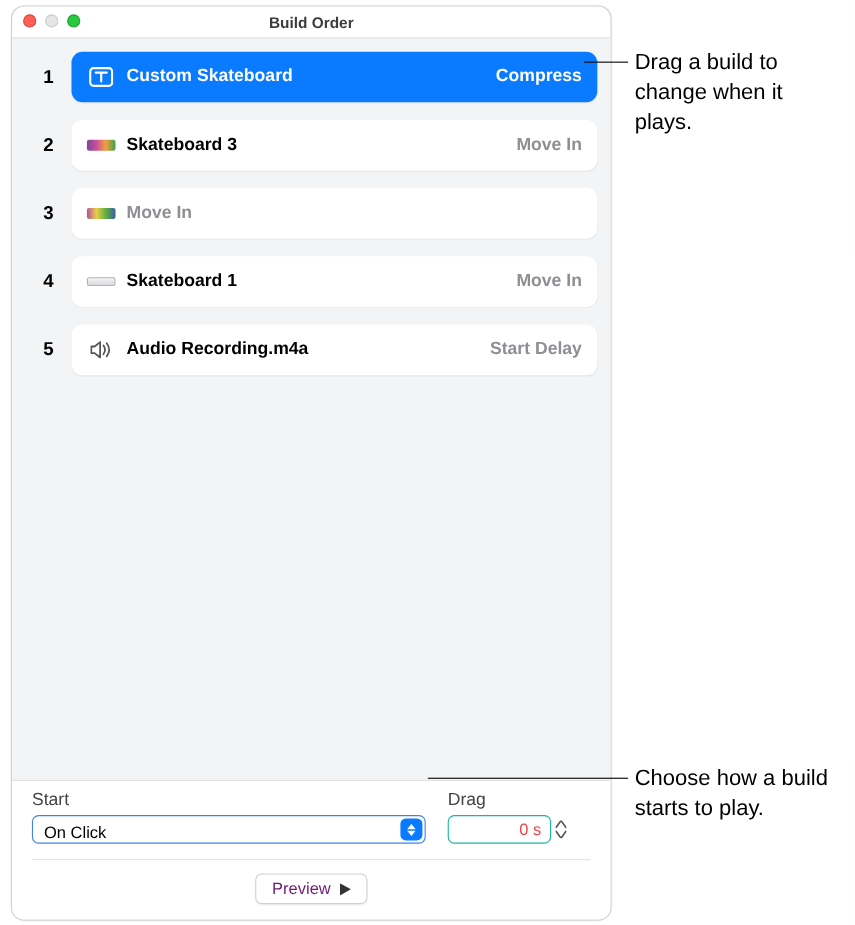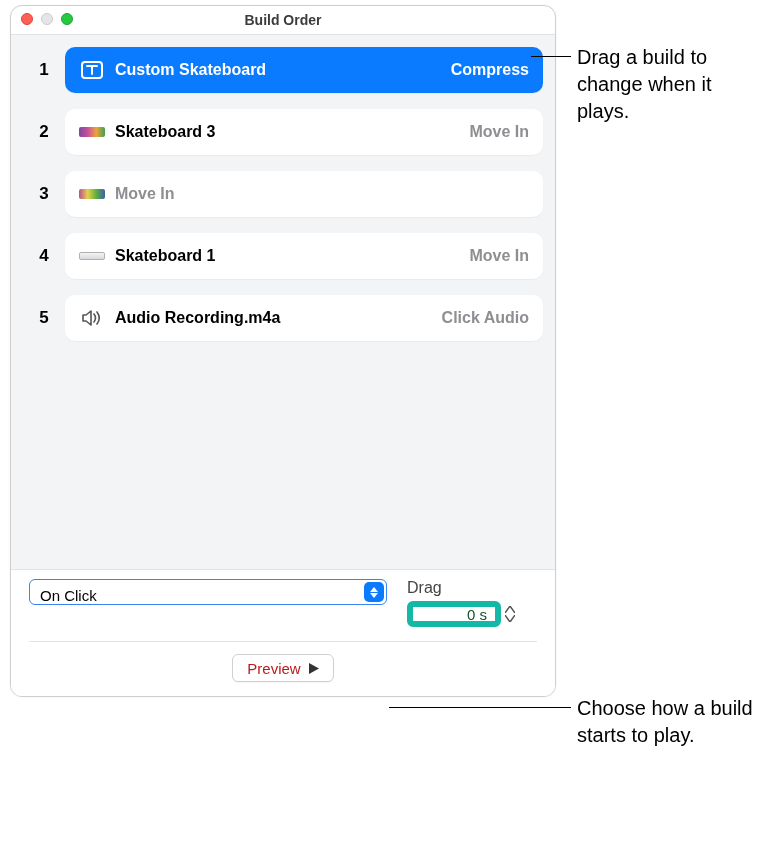--- a/index.html
+++ b/index.html
@@ -14,21 +14,21 @@
     width: 777px;
     height: 841px;
     position: relative;
   }
   
   .window {
     position: absolute;
     left: 10px;
     top: 5px;
     width: 546px;
-    height: 692px;
+    height: 832px;
     border-radius: 12px;
     border: 1px solid #cfcfcf;
     background: #fff;
     box-shadow: 0 0 0 1px rgba(0,0,0,0.02);
     display: flex;
     flex-direction: column;
     overflow: hidden;
   }
   .titlebar {
     height: 28px;
@@ -161,29 +161,29 @@
   .stepper {
     width: 112px;
     height: 26px;
     position: relative;
     display: flex;
     align-items: center;
   }
   .stepper-field {
     flex:1;
     height:100%;
-    border:6px solid #14b8a6;
+    border:1px solid #14b8a6;
     border-radius: 6px;
     background:#fff;
     display:flex;
     align-items:center;
     justify-content:flex-end;
     padding-right: 8px;
     font-size: 15px;
-    color:#14532d;
+    color:#ef4444;
   }
   .stepper-arrows {
     width: 14px;
     margin-left: 4px;
     display:flex;flex-direction:column;gap:2px;
     color:#555;
   }
   .stepper-arrows svg{display:block;}
 
   .footer-sep {
@@ -193,21 +193,21 @@
   }
   .preview-wrap { display:flex; justify-content:center; }
   .preview-btn {
     height: 28px;
     padding: 0 14px;
     border: 1px solid #d0d0d0;
     border-radius: 6px;
     background: #fff;
     font-size: 15px;
     font-weight: 400;
-    color:#b91c1c;
+    color:#701a75;
     display:flex;align-items:center;gap:8px;
     box-shadow: 0 1px 1px rgba(0,0,0,0.04);
   }
 
   
   .callout {
     position: absolute;
     font-size: 20px;
     line-height: 1.35;
     color: #000;
@@ -279,28 +279,29 @@
         <div class="build-row">
           <div class="row-num">5</div>
           <div class="row-card">
             <div class="row-icon">
               <svg width="20" height="16" viewBox="0 0 20 16">
                 <path d="M1 5 H4 L9 1 V15 L4 11 H1 Z" fill="none" stroke="#555" stroke-width="1.6" stroke-linejoin="round"></path>
                 <path d="M12 4 Q15 8 12 12 M15 2 Q19.5 8 15 14" fill="none" stroke="#555" stroke-width="1.6" stroke-linecap="round"></path>
               </svg>
             </div>
             <div class="row-title">Audio Recording.m4a</div>
-            <div class="row-effect">Click Audio</div>
+            <div class="row-effect">Start Delay</div>
           </div>
         </div>
       </div>
 
   <div class="footer">
     <div class="footer-row1">
       <div class="control-group start">
+        <div class="control-label">Start</div>
         <div class="popup">
           <span>On Click</span>
           <div class="arrow-btn">
             <svg width="8" height="5" viewBox="0 0 8 5">
                   <path d="M0 5 L4 0 L8 5 Z" fill="#fff"></path>
                 </svg>
             <svg width="8" height="5" viewBox="0 0 8 5">
                   <path d="M0 0 L4 5 L8 0 Z" fill="#fff"></path>
                 </svg>
           </div>

